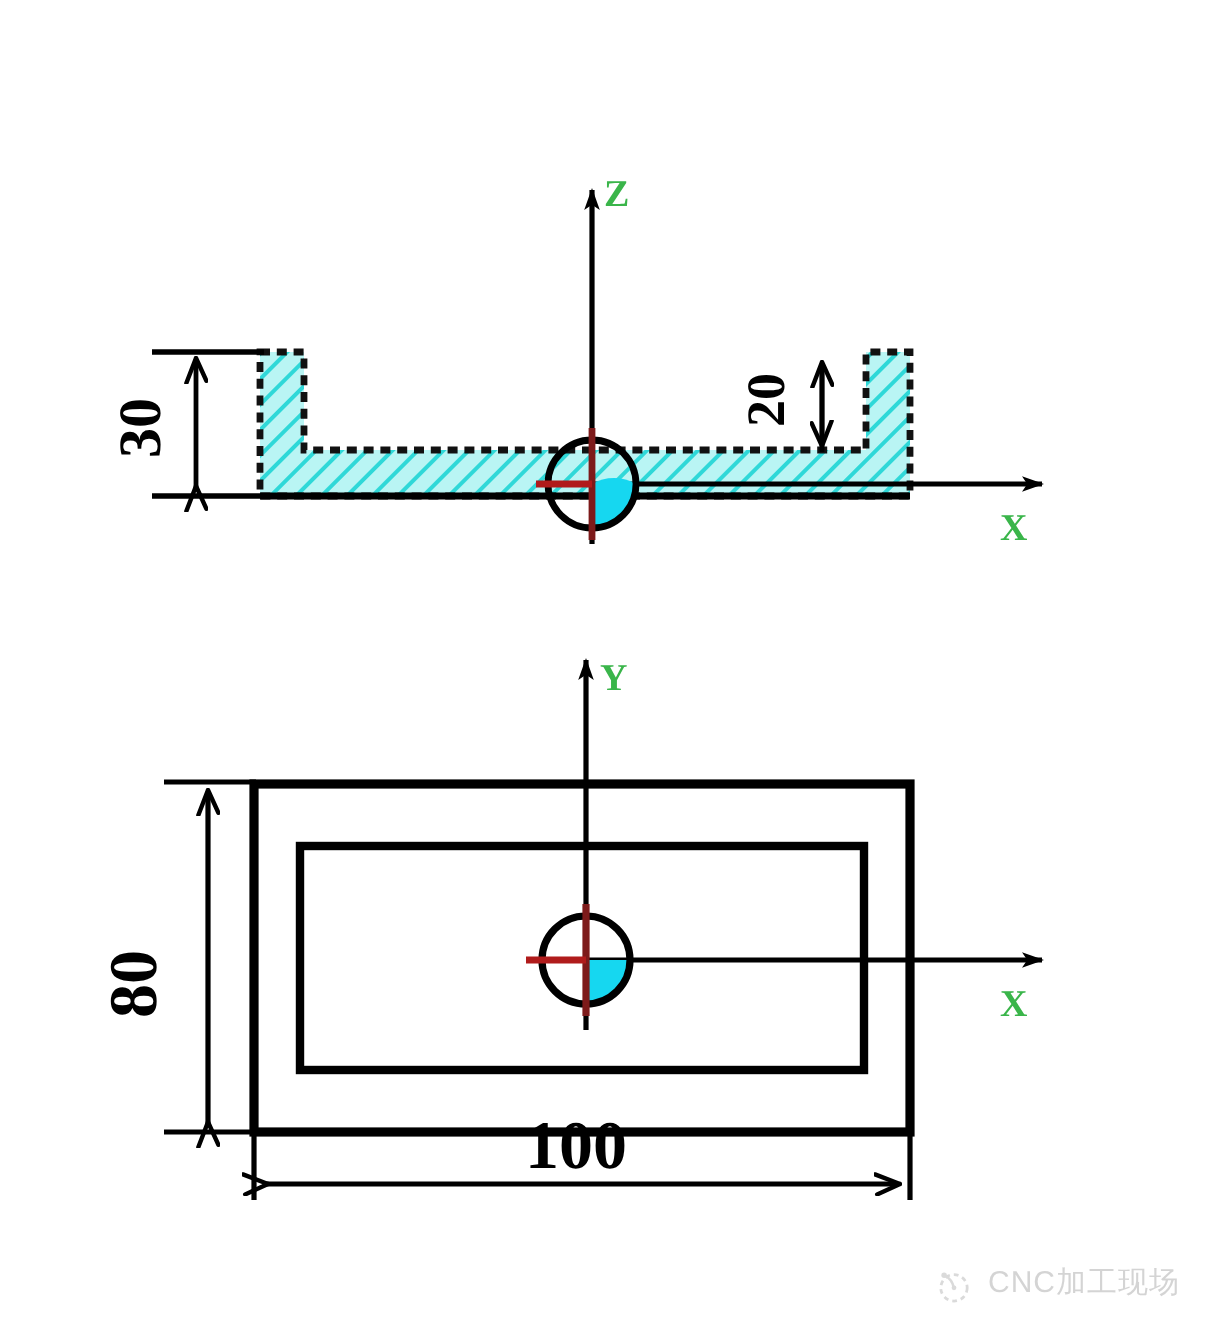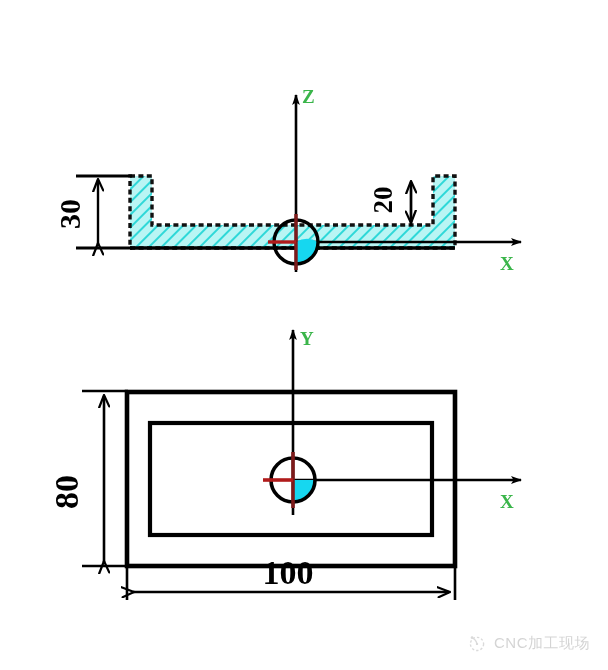--- a/index.html
+++ b/index.html
@@ -23,21 +23,20 @@
   svg.canvas {
     display: block;
     width: 608px;
     height: 670px;
   }
   .watermark {
     position: absolute;
     right: 18px;
     bottom: 16px;
     display: flex;
-    align-items: center;
     gap: 6px;
     opacity: 0.42;
   }
   .watermark .wm-text {
     font-family: "Liberation Sans", sans-serif;
     font-size: 15px;
     color: #9a9a9a;
     letter-spacing: 0.5px;
     white-space: nowrap;
   }

